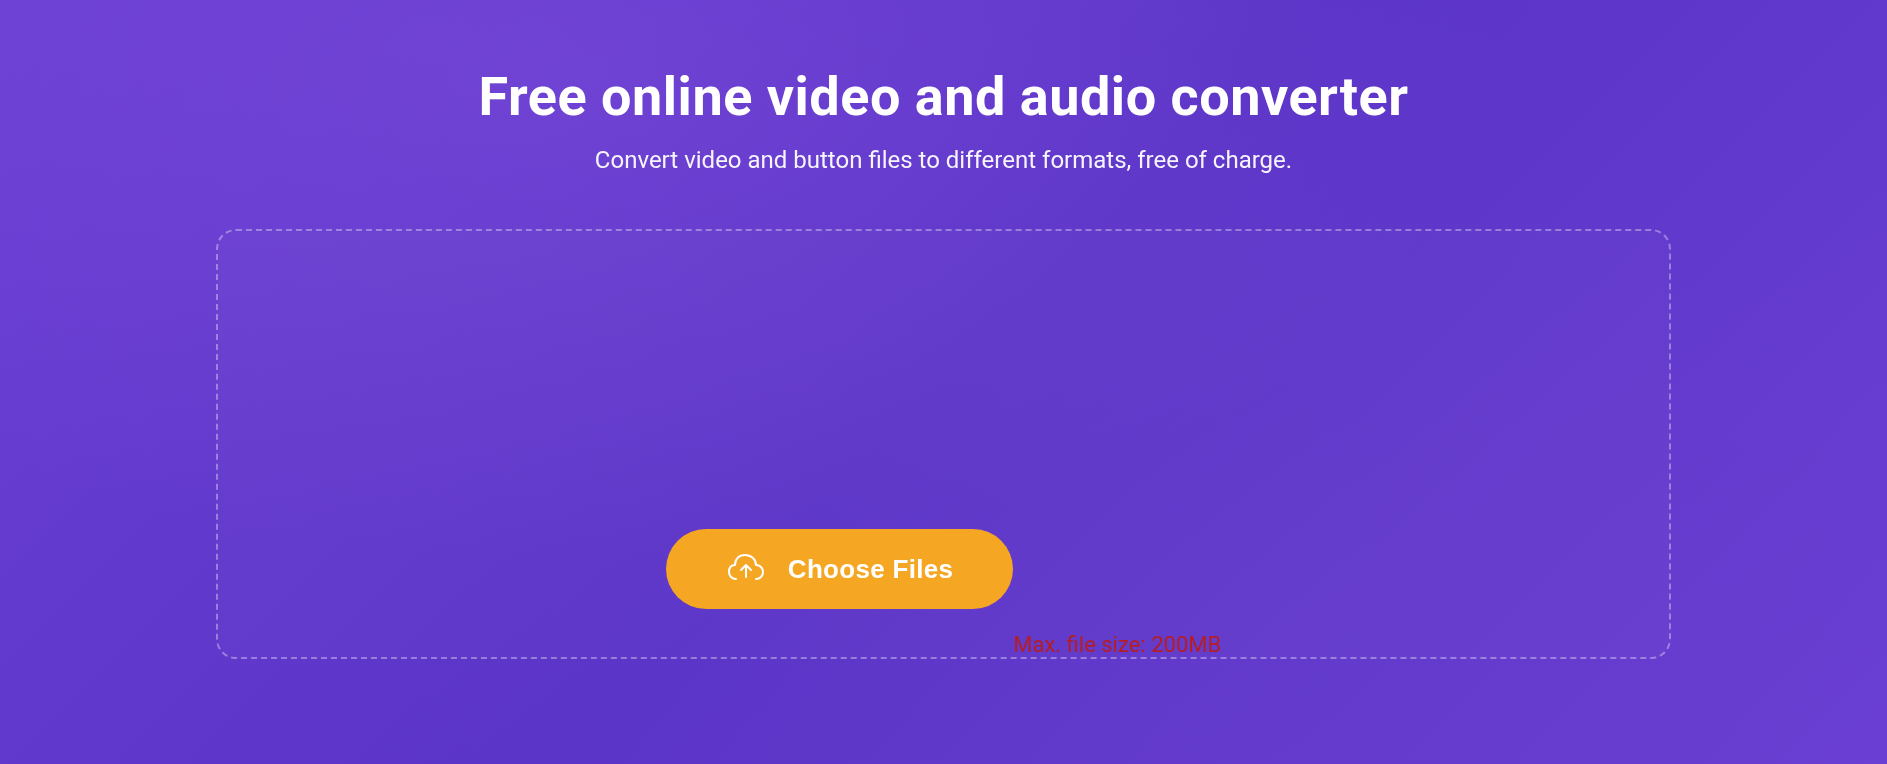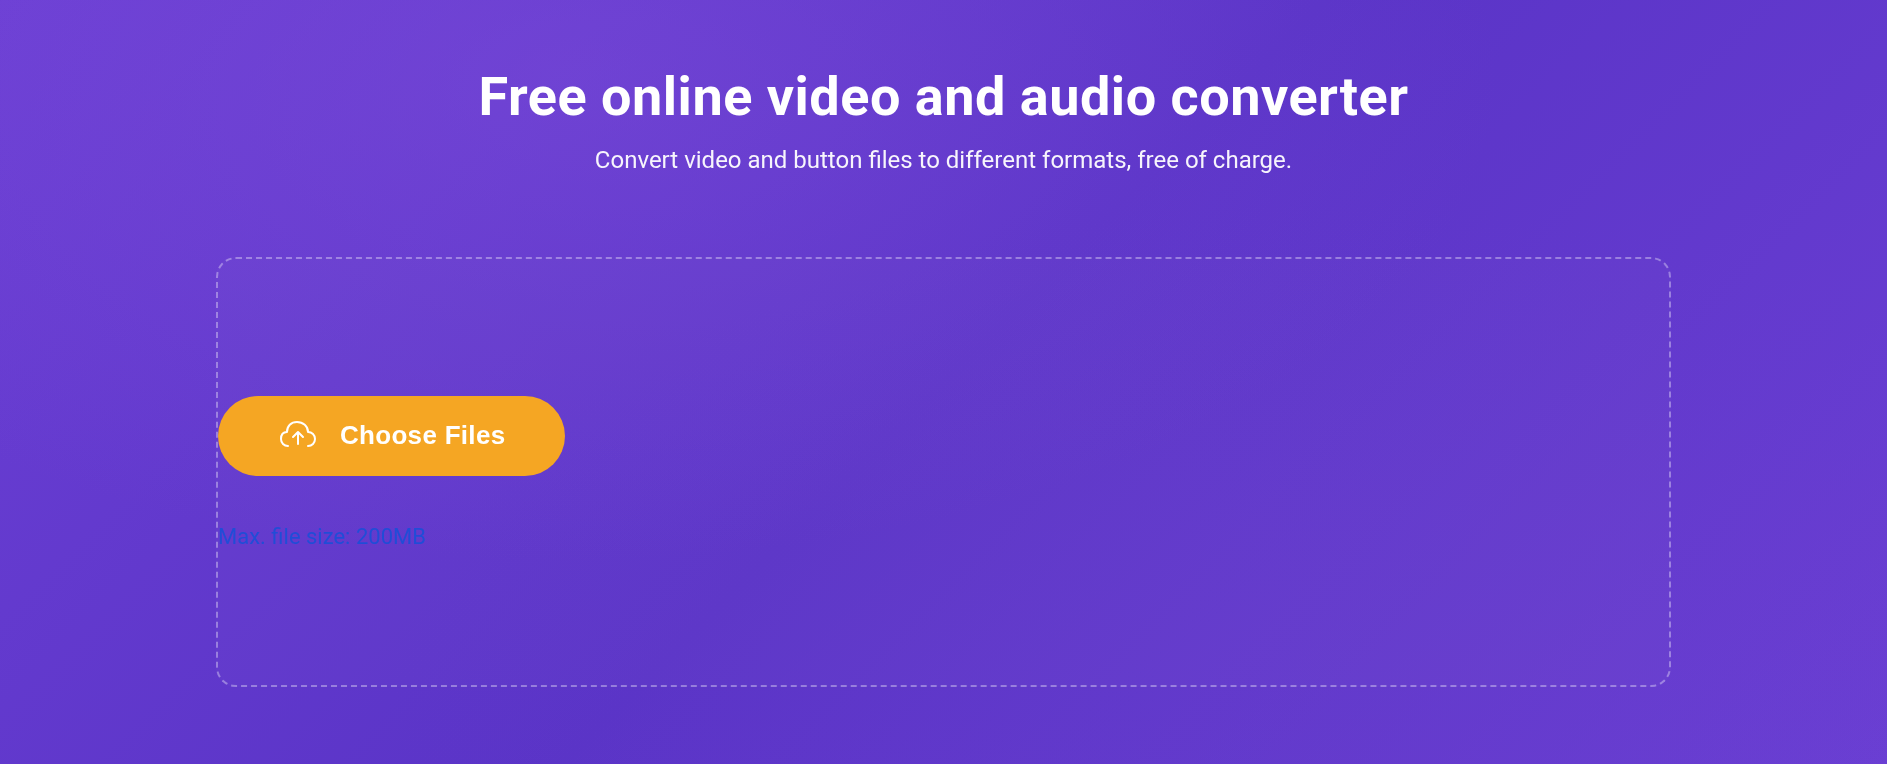--- a/index.html
+++ b/index.html
@@ -29,21 +29,20 @@
     }
 
     .container {
       position: relative;
       width: 100%;
       height: 100%;
       display: flex;
       flex-direction: column;
       align-items: center;
       z-index: 1;
-      gap: 28px;
     }
 
     .header {
       text-align: center;
       margin-top: 65px;
     }
 
     .title {
       color: #ffffff;
       font-size: 54px;
@@ -59,22 +58,22 @@
       opacity: 0.95;
     }
 
     .dropzone {
       margin-top: 55px;
       width: 1455px;
       height: 430px;
       border: 2px dashed rgba(255, 255, 255, 0.35);
       border-radius: 20px;
       display: flex;
-      flex-direction: column;
-      align-items: flex-start;
+      flex-direction: row;
+      align-items: flex-end;
       justify-content: center;
       background: rgba(255, 255, 255, 0.02);
     }
 
     .choose-files-btn {
       background: #f5a623;
       color: #ffffff;
       border: none;
       border-radius: 50px;
       padding: 24px 60px;
@@ -106,21 +105,21 @@
 
     .dropzone-hint {
       color: #ffffff;
       font-size: 22px;
       font-weight: 400;
       margin-bottom: 10px;
       opacity: 0.95;
     }
 
     .dropzone-max {
-      color: #1d4ed8;
+      color: #b91c1c;
       font-size: 22px;
       font-weight: 400;
       opacity: 0.95;
     }
   </style>
 </head>
 <body>
 
 <div class="container">
   <div class="header">

